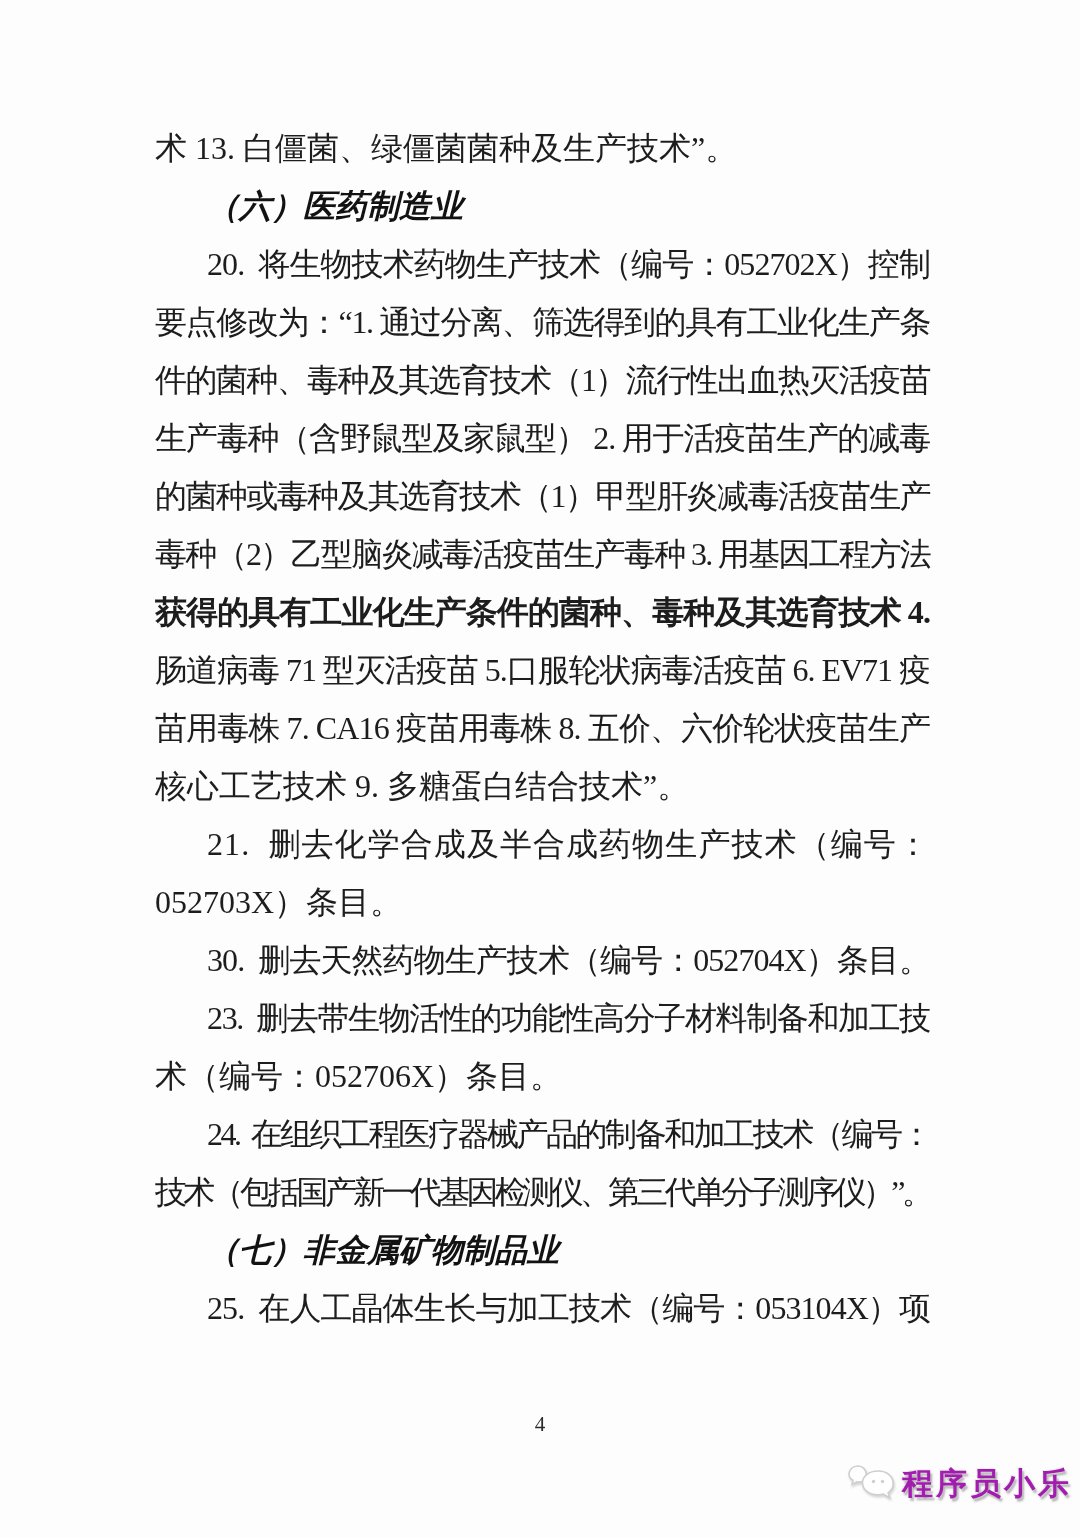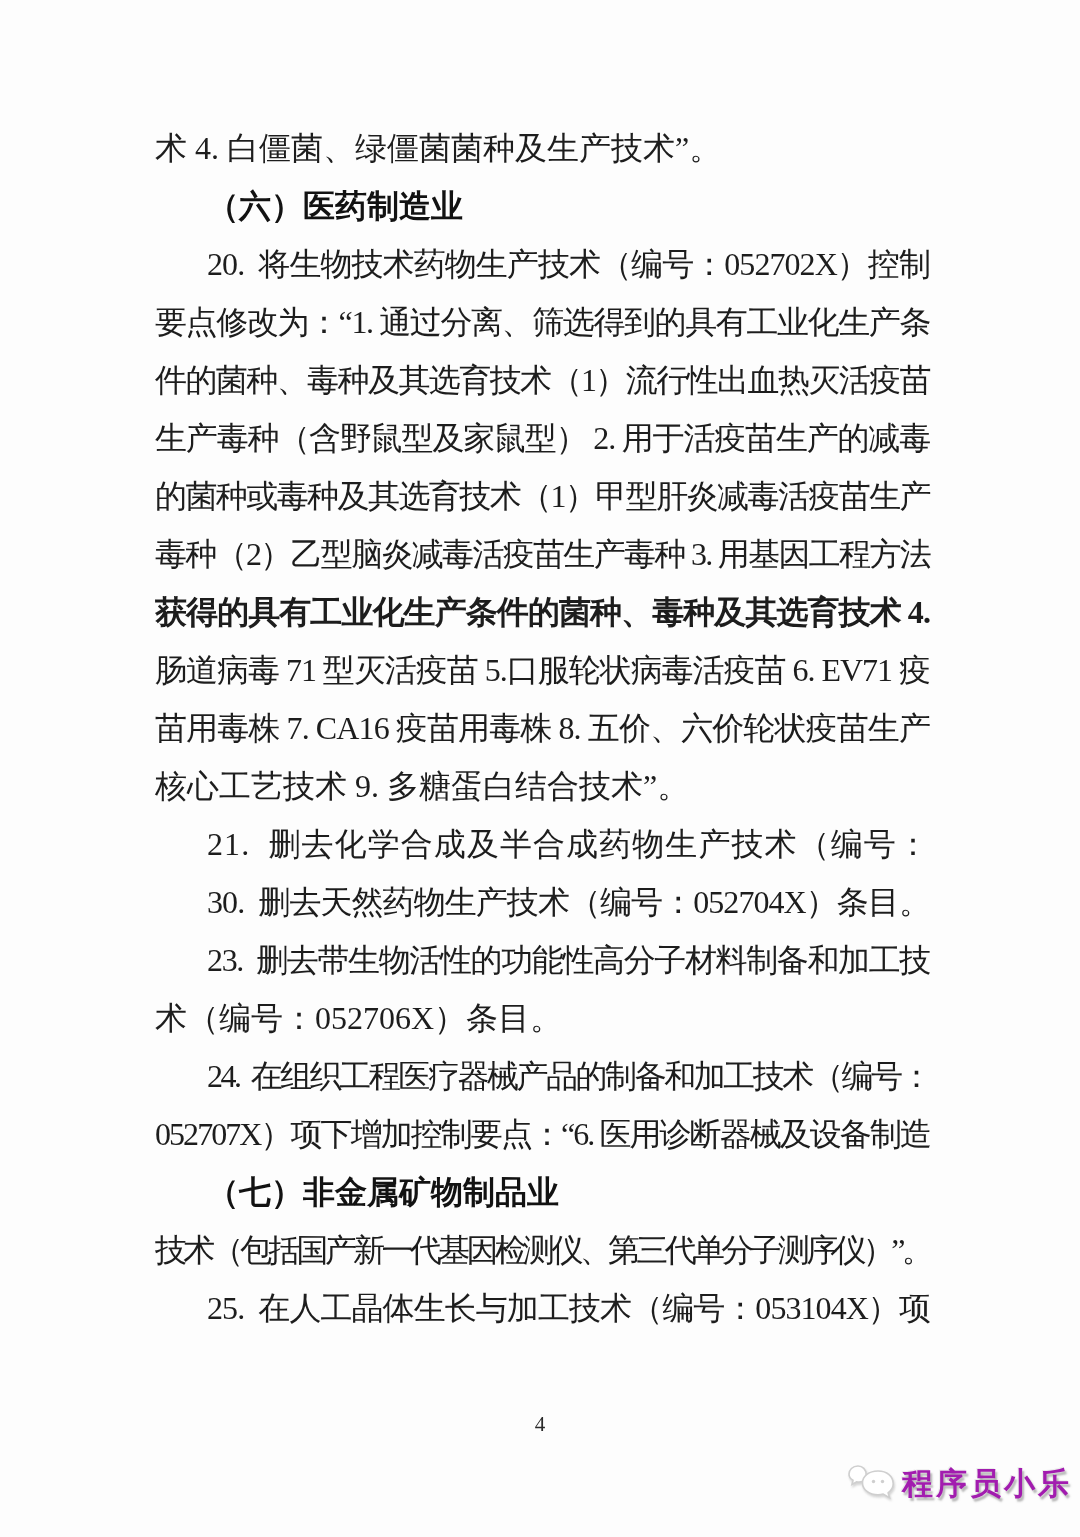--- a/index.html
+++ b/index.html
@@ -22,20 +22,21 @@
     font-family:"Liberation Serif", serif;
     font-size:32px;
     line-height:58px;
     color:#1d1d1d;
     vertical-align:top;
   }
   .heading .line-text{
     font-family:"Liberation Sans", sans-serif;
     font-weight:700;
     color:#121212;
+    font-style:italic;
   }
   .indent{margin-left:52px;}
   .page-num{
     position:absolute;top:1410px;left:0;width:100%;
     text-align:center;
     font:21px/1.4 "Liberation Serif", serif;
     color:#2a2a2a;
   }
   .watermark{
     position:absolute;
@@ -51,40 +52,40 @@
     text-shadow:2px 3px 2px rgba(125,125,125,0.55), -1px -1px 0 rgba(215,215,215,0.45);
   }
   .wm-icon{display:block;filter:drop-shadow(1px 2px 1px rgba(150,150,150,0.4));}
 </style>
 </head>
 <body>
 
 <div class="page">
 
   <div class="doc">
-      <div class="doc-line"><span class="line-text" style="letter-spacing: 0px;">术 4. 白僵菌、绿僵菌菌种及生产技术”。</span></div>
+      <div class="doc-line"><span class="line-text" style="letter-spacing: 0px;">术 13. 白僵菌、绿僵菌菌种及生产技术”。</span></div>
       <div class="doc-line heading"><span class="line-text indent" style="letter-spacing: 0px;">（六）医药制造业</span></div>
       <div class="doc-line"><span class="line-text indent" style="letter-spacing: -0.936979px;">20.  将生物技术药物生产技术（编号：052702X）控制</span></div>
       <div class="doc-line"><span class="line-text" style="letter-spacing: -1.40011px;">要点修改为：“1. 通过分离、筛选得到的具有工业化生产条</span></div>
       <div class="doc-line"><span class="line-text" style="letter-spacing: -1.57692px;">件的菌种、毒种及其选育技术（1）流行性出血热灭活疫苗</span></div>
       <div class="doc-line"><span class="line-text" style="letter-spacing: -1.17857px;">生产毒种（含野鼠型及家鼠型） 2. 用于活疫苗生产的减毒</span></div>
       <div class="doc-line"><span class="line-text" style="letter-spacing: -1.57692px;">的菌种或毒种及其选育技术（1）甲型肝炎减毒活疫苗生产</span></div>
       <div class="doc-line"><span class="line-text" style="letter-spacing: -1.68966px;">毒种（2）乙型脑炎减毒活疫苗生产毒种 3. 用基因工程方法</span></div>
       <div class="doc-line"><span class="line-text" style="letter-spacing: -0.925926px; font-weight: bold;">获得的具有工业化生产条件的菌种、毒种及其选育技术 4.</span></div>
       <div class="doc-line"><span class="line-text" style="letter-spacing: -1.01875px;">肠道病毒 71 型灭活疫苗 5.口服轮状病毒活疫苗 6. EV71 疫</span></div>
       <div class="doc-line"><span class="line-text" style="letter-spacing: -0.892519px;">苗用毒株 7. CA16 疫苗用毒株 8. 五价、六价轮状疫苗生产</span></div>
       <div class="doc-line"><span class="line-text" style="letter-spacing: 0px;">核心工艺技术 9. 多糖蛋白结合技术”。</span></div>
       <div class="doc-line"><span class="line-text indent" style="letter-spacing: 1.08px;">21.  删去化学合成及半合成药物生产技术（编号：</span></div>
+      <div class="doc-line"><span class="line-text" style="letter-spacing: 0px;">052703X）条目。</span></div>
       <div class="doc-line"><span class="line-text indent" style="letter-spacing: -0.936979px;">30.  删去天然药物生产技术（编号：052704X）条目。</span></div>
       <div class="doc-line"><span class="line-text indent" style="letter-spacing: -1.37037px;">23.  删去带生物活性的功能性高分子材料制备和加工技</span></div>
       <div class="doc-line"><span class="line-text" style="letter-spacing: 0px;">术（编号：052706X）条目。</span></div>
       <div class="doc-line"><span class="line-text indent" style="letter-spacing: -2.46429px;">24.  在组织工程医疗器械产品的制备和加工技术（编号：</span></div>
-      <div class="doc-line"><span class="line-text" style="letter-spacing: -1.94727px;">052707X）项下增加控制要点：“6. 医用诊断器械及设备制造</span></div>
+      <div class="doc-line"><span class="line-text" style="letter-spacing: -3.68583px;">技术（包括国产新一代基因检测仪、第三代单分子测序仪）”。</span></div>
       <div class="doc-line heading"><span class="line-text indent" style="letter-spacing: 0px;">（七）非金属矿物制品业</span></div>
-      <div class="doc-line"><span class="line-text" style="letter-spacing: -3.68583px;">技术（包括国产新一代基因检测仪、第三代单分子测序仪）”。</span></div>
       <div class="doc-line"><span class="line-text indent" style="letter-spacing: -0.936979px;">25.  在人工晶体生长与加工技术（编号：053104X）项</span></div>
     </div>
 
   <div class="page-num">4</div>
 
   <div class="watermark">
     <svg class="wm-icon" width="50" height="44" viewBox="0 0 50 44" xmlns="http://www.w3.org/2000/svg">
       <path d="M11 4 C5.5 4 2 8 2 12 c0 2.8 1.7 5 4 6.3 L5 22.5 l4.6-2.6 c5.5 1.2 9.6-2.2 9.6-7 C19.2 7.4 15.6 4 11 4 Z" fill="#ffffff" stroke="#cfcfcf" stroke-width="1.6"></path>
       <path d="M31 9 C22 9 15.5 14.2 15.5 21 c0 6.8 7 11.8 15.5 11.8 1.9 0 3.6-.25 5.2-.75 L42.5 35.6 l-1.4-4.8 c3.1-2.1 5.1-5.2 5.1-9 C46.2 14.2 40 9 31 9 Z" fill="#ffffff" stroke="#cfcfcf" stroke-width="1.6"></path>
       <circle cx="26.5" cy="19.5" r="1.7" fill="#cfcfcf"></circle>

